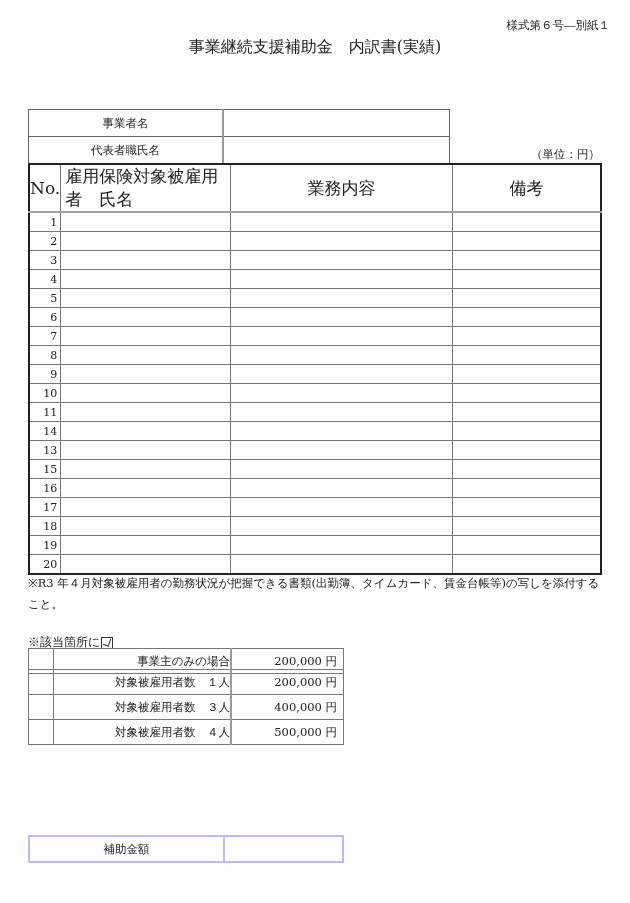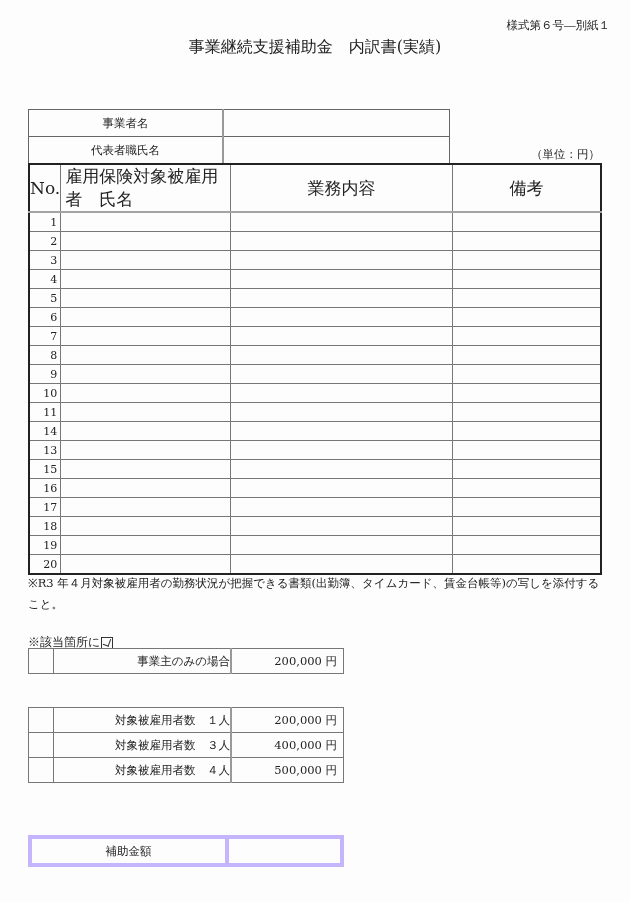--- a/index.html
+++ b/index.html
@@ -44,24 +44,24 @@
       content: ""; position: absolute; left: 2px; top: 0px; width: 5px; height: 7px;
       border-right: 1px solid #333; border-bottom: 1px solid #333; transform: rotate(20deg);
     }
 
     .opt-table { left: 28px; width: 316px; border: 1.5px solid #555; }
     .opt-table td { height: 24px; border: 1px solid #777; font-size: 11.5px; text-align: right; }
     .opt-table td.chk { width: 24px; }
     .opt-table td.desc { width: 168px; padding-left: 8px; border-right: 2px solid #999; }
     .opt-table td.amt { text-align: right; padding-right: 6px; }
     .opt-single { top: 648px; }
-    .opt-multi { top: 707px; }
+    .opt-multi { top: 669px; }
 
     .total-table { left: 28px; top: 835px; width: 316px; border: 2px solid #222; }
-    .total-table td { height: 24px; border: 4px solid #c4b5fd; font-size: 11.5px; }
+    .total-table td { height: 24px; border: 2px solid #c4b5fd; font-size: 11.5px; }
     .total-table td.lbl { width: 193px; text-align: center; }
   </style>
 </head>
 <body>
 
 <div class="abs form-no">様式第６号―別紙１</div>
 <div class="abs doc-title">事業継続支援補助金　内訳書(実績)</div>
 
 <table class="info-table">
   <tbody>

